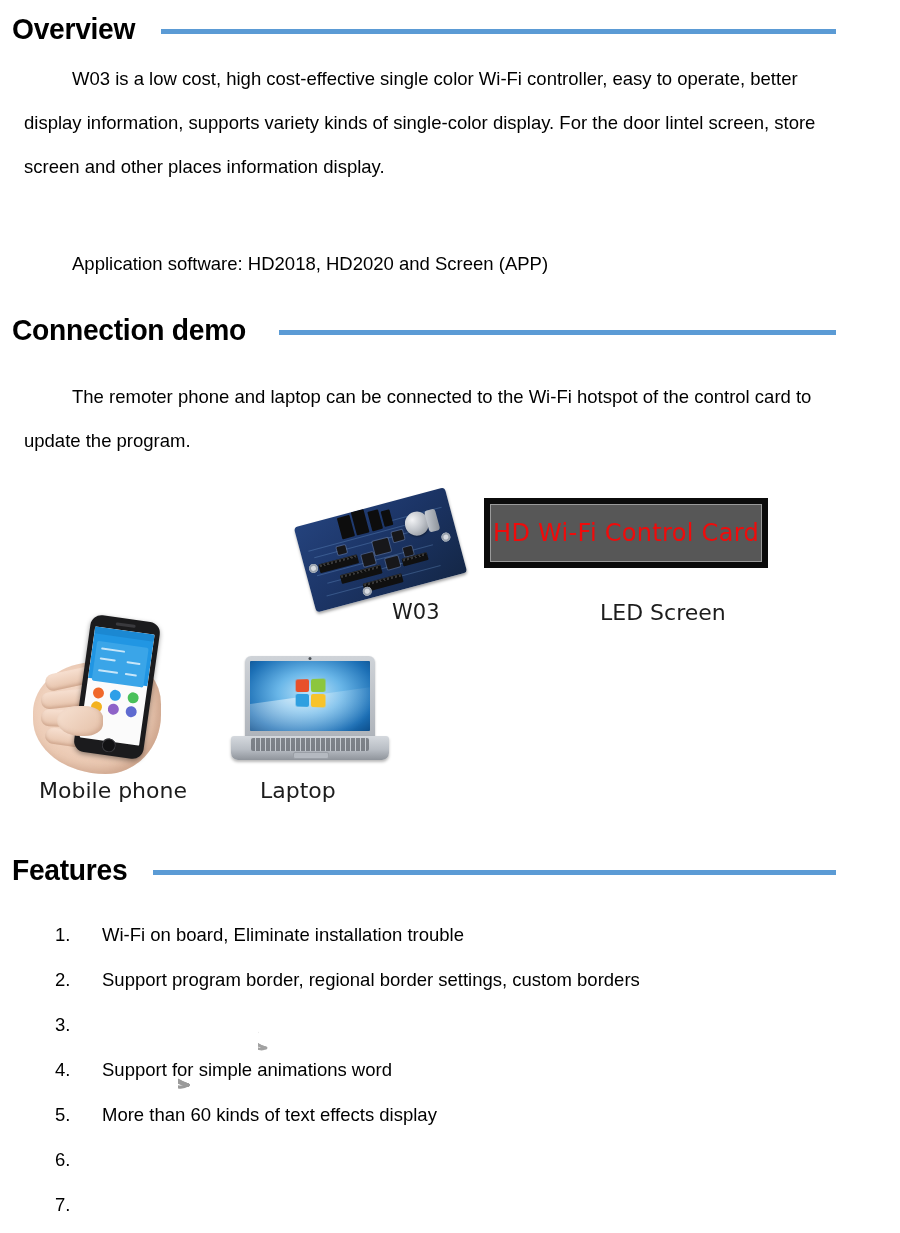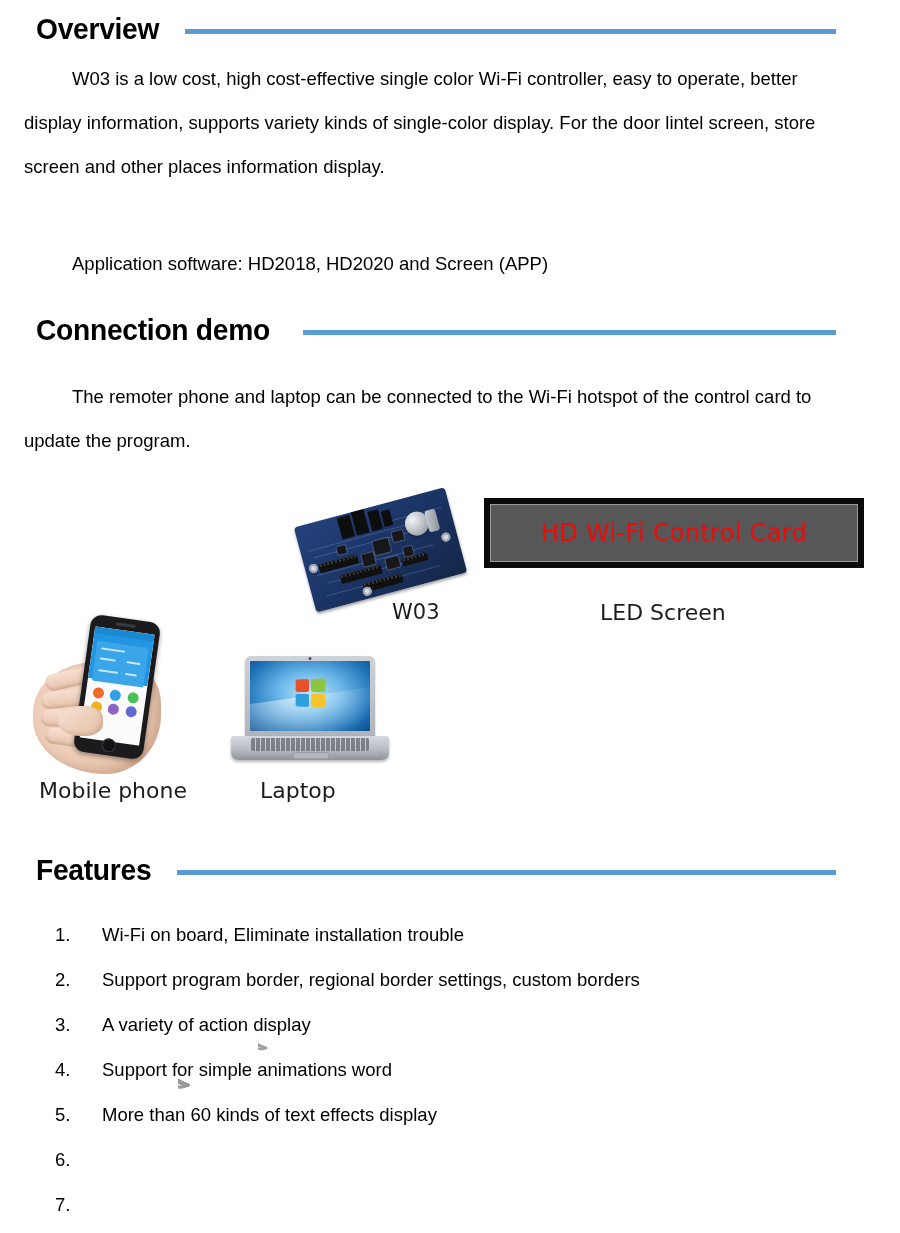--- a/index.html
+++ b/index.html
@@ -14,21 +14,21 @@
     font-family: "Liberation Sans", sans-serif;
     color: #000000;
     overflow: hidden;
   }
 
   
   .section-head {
     position: absolute;
     display: flex;
     align-items: center;
-    left: 36px;
+    left: 12px;
     right: 64px;
   }
   .section-head .title {
     font-family: "Liberation Sans", sans-serif;
     font-weight: bold;
     font-size: 30px;
     line-height: 1;
     letter-spacing: -0.3px;
     white-space: nowrap;
     color: #000000;
@@ -71,21 +71,21 @@
     top: 470px;
     width: 900px;
     height: 360px;
   }
 
   
   #led-panel {
     position: absolute;
     left: 484px;
     top: 28px;
-    width: 380px;
+    width: 284px;
     height: 70px;
     background: #0b0b0b;
     box-sizing: border-box;
     padding: 6px;
   }
   #led-inner {
     width: 100%;
     height: 100%;
     background: #575757;
     border: 1px solid #9a9a9a;
@@ -475,21 +475,20 @@
   <div class="feature">
     <span class="num">1.</span>
     <span class="txt">Wi-Fi on board, Eliminate installation trouble</span>
   </div>
   <div class="feature">
     <span class="num">2.</span>
     <span class="txt">Support program border, regional border settings, custom borders</span>
   </div>
   <div class="feature">
     <span class="num">3.</span>
-    <span class="txt">A variety of action display</span>
   </div>
   <div class="feature">
     <span class="num">4.</span>
     <span class="txt">Support for simple animations word</span>
   </div>
   <div class="feature">
     <span class="num">5.</span>
     <span class="txt">More than 60 kinds of text effects display</span>
   </div>
   <div class="feature">

